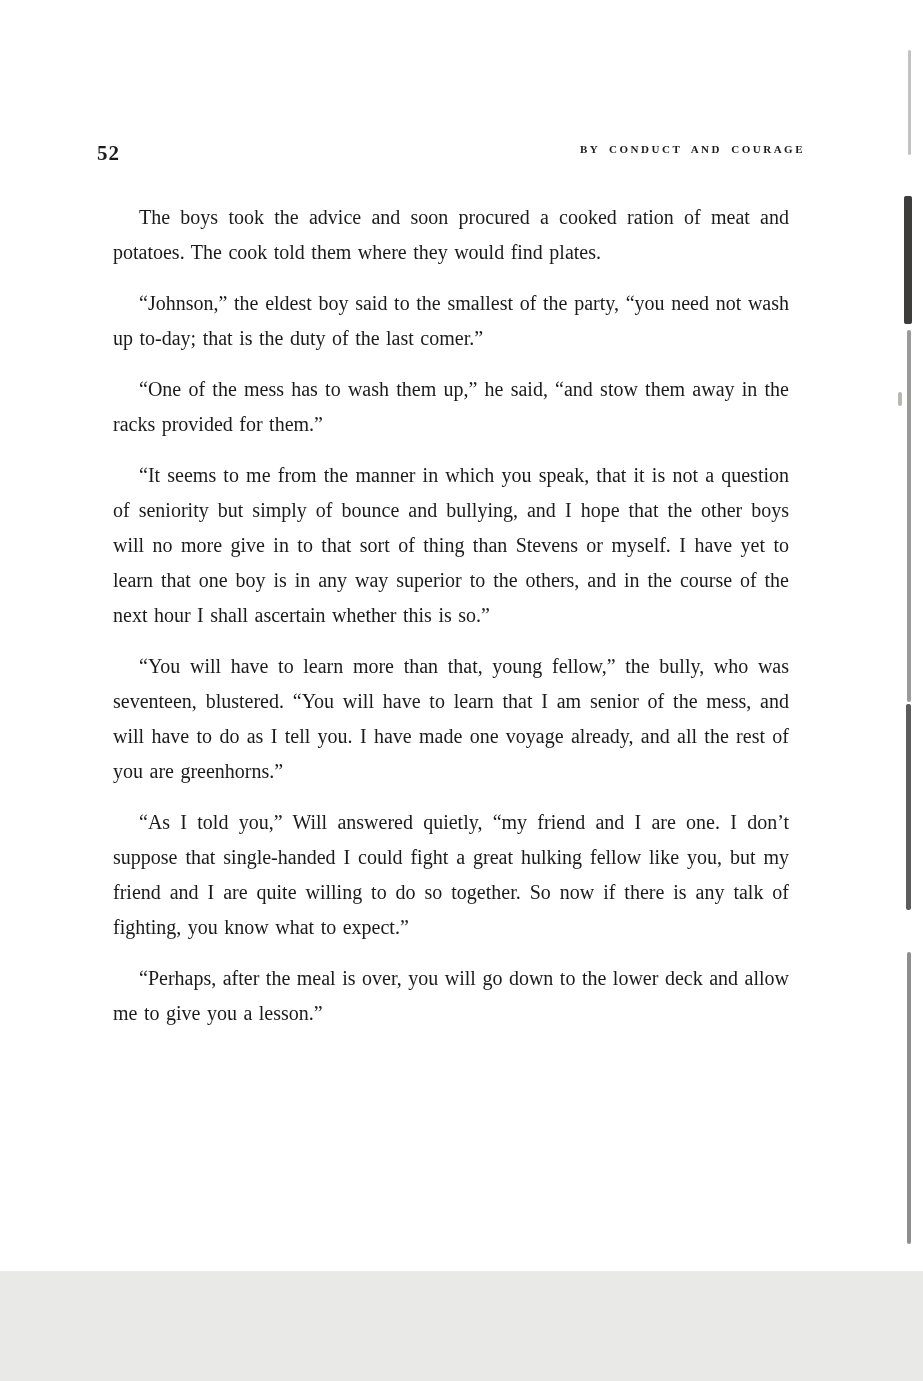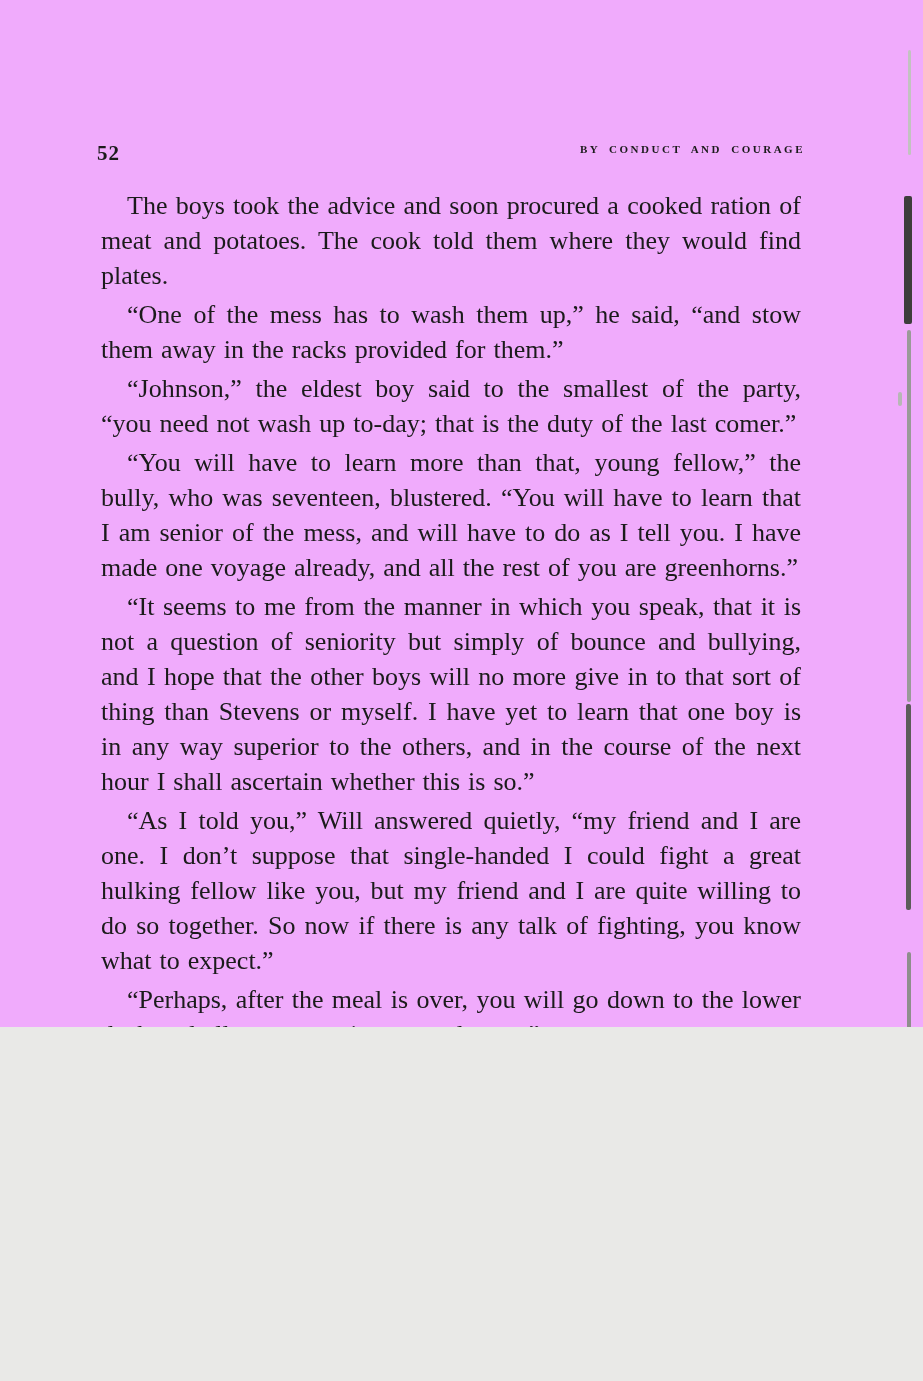--- a/index.html
+++ b/index.html
@@ -3,22 +3,22 @@
 <meta charset="utf-8">
 <style>
   html, body {
     margin: 0;
     padding: 0;
     background: #e9e9e7;
   }
   .page {
     position: relative;
     width: 923px;
-    height: 1027px;
-    background: #f0abfc;
+    height: 1271px;
+    background: #ffffff;
     overflow: hidden;
     font-family: "Liberation Serif", serif;
     color: #1b1b1b;
   }
   .running-head {
     position: absolute;
     top: 140px;
     left: 97px;
     width: 708px;
     height: 28px;
@@ -42,24 +42,24 @@
     word-spacing: 4px;
     padding-top: 3px;
   }
   .body-text {
     position: absolute;
     top: 184px;
     left: 97px;
     width: 708px;
   }
   .body-text p {
-    margin: 4px;
+    margin: 16px;
     text-align: justify;
     text-indent: 26px;
-    font-size: 26px;
+    font-size: 20px;
     line-height: 35px;
     word-spacing: 1.5px;
   }
   
   .scan-artifacts .mark {
     position: absolute;
     border-radius: 2px;
   }
   .m1 { left: 908px; top: 50px;   width: 3px; height: 105px; background: #c2c2c0; }
   .m2 { left: 904px; top: 196px;  width: 8px; height: 128px; background: #3d3d3c; }
@@ -74,24 +74,24 @@
 
 <div class="page">
 
   <div class="running-head">
     <span class="page-number">52</span>
     <span class="running-title">BY CONDUCT AND COURAGE</span>
   </div>
 
   <div class="body-text">
     <p>The boys took the advice and soon procured a cooked ration of meat and potatoes.  The cook told them where they would find plates.</p>
+    <p>“Johnson,” the eldest boy said to the smallest of the party, “you need not wash up to-day; that is the duty of the last comer.”</p>
     <p>“One of the mess has to wash them up,” he said, “and stow them away in the racks provided for them.”</p>
-    <p>“Johnson,” the eldest boy said to the smallest of the party, “you need not wash up to-day; that is the duty of the last comer.”</p>
+    <p>“It seems to me from the manner in which you speak, that it is not a question of seniority but simply of bounce and bullying, and I hope that the other boys will no more give in to that sort of thing than Stevens or myself.  I have yet to learn that one boy is in any way superior to the others, and in the course of the next hour I shall ascertain whether this is so.”</p>
     <p>“You will have to learn more than that, young fellow,” the bully, who was seventeen, blustered.  “You will have to learn that I am senior of the mess, and will have to do as I tell you.  I have made one voyage already, and all the rest of you are greenhorns.”</p>
-    <p>“It seems to me from the manner in which you speak, that it is not a question of seniority but simply of bounce and bullying, and I hope that the other boys will no more give in to that sort of thing than Stevens or myself.  I have yet to learn that one boy is in any way superior to the others, and in the course of the next hour I shall ascertain whether this is so.”</p>
     <p>“As I told you,” Will answered quietly, “my friend and I are one.  I don’t suppose that single-handed I could fight a great hulking fellow like you, but my friend and I are quite willing to do so together.  So now if there is any talk of fighting, you know what to expect.”</p>
     <p>“Perhaps, after the meal is over, you will go down to the lower deck and allow me to give you a lesson.”</p>
   </div>
 
   <div class="scan-artifacts">
     <div class="mark m1"></div>
     <div class="mark m2"></div>
     <div class="mark m3"></div>
     <div class="mark m4"></div>
     <div class="mark m5"></div>

